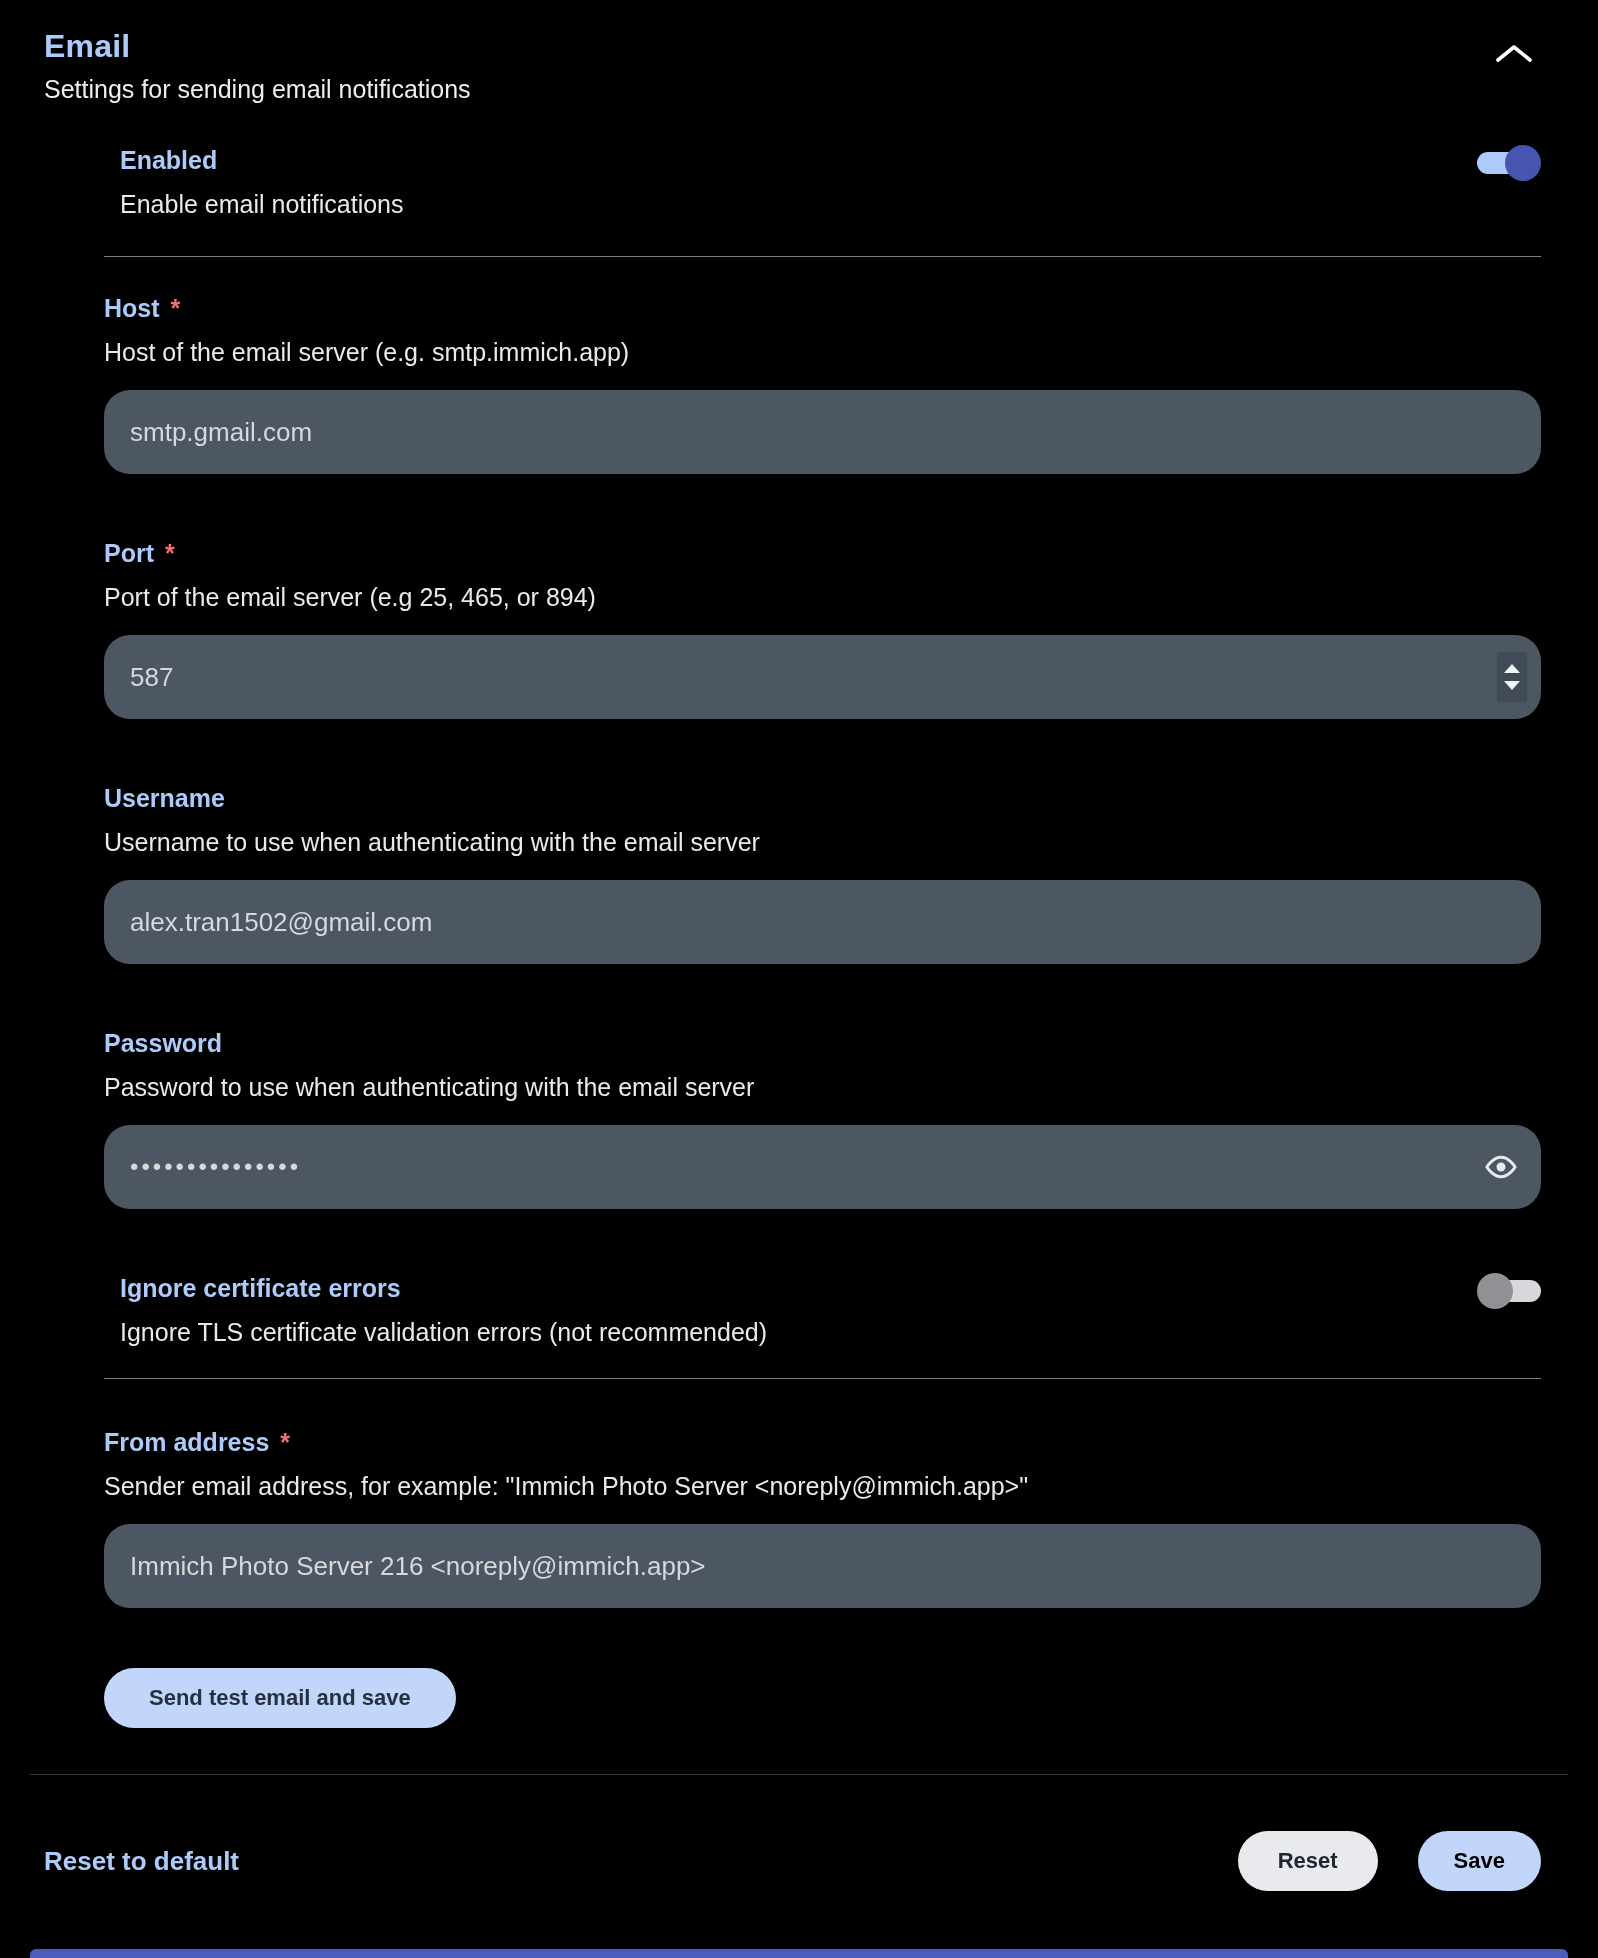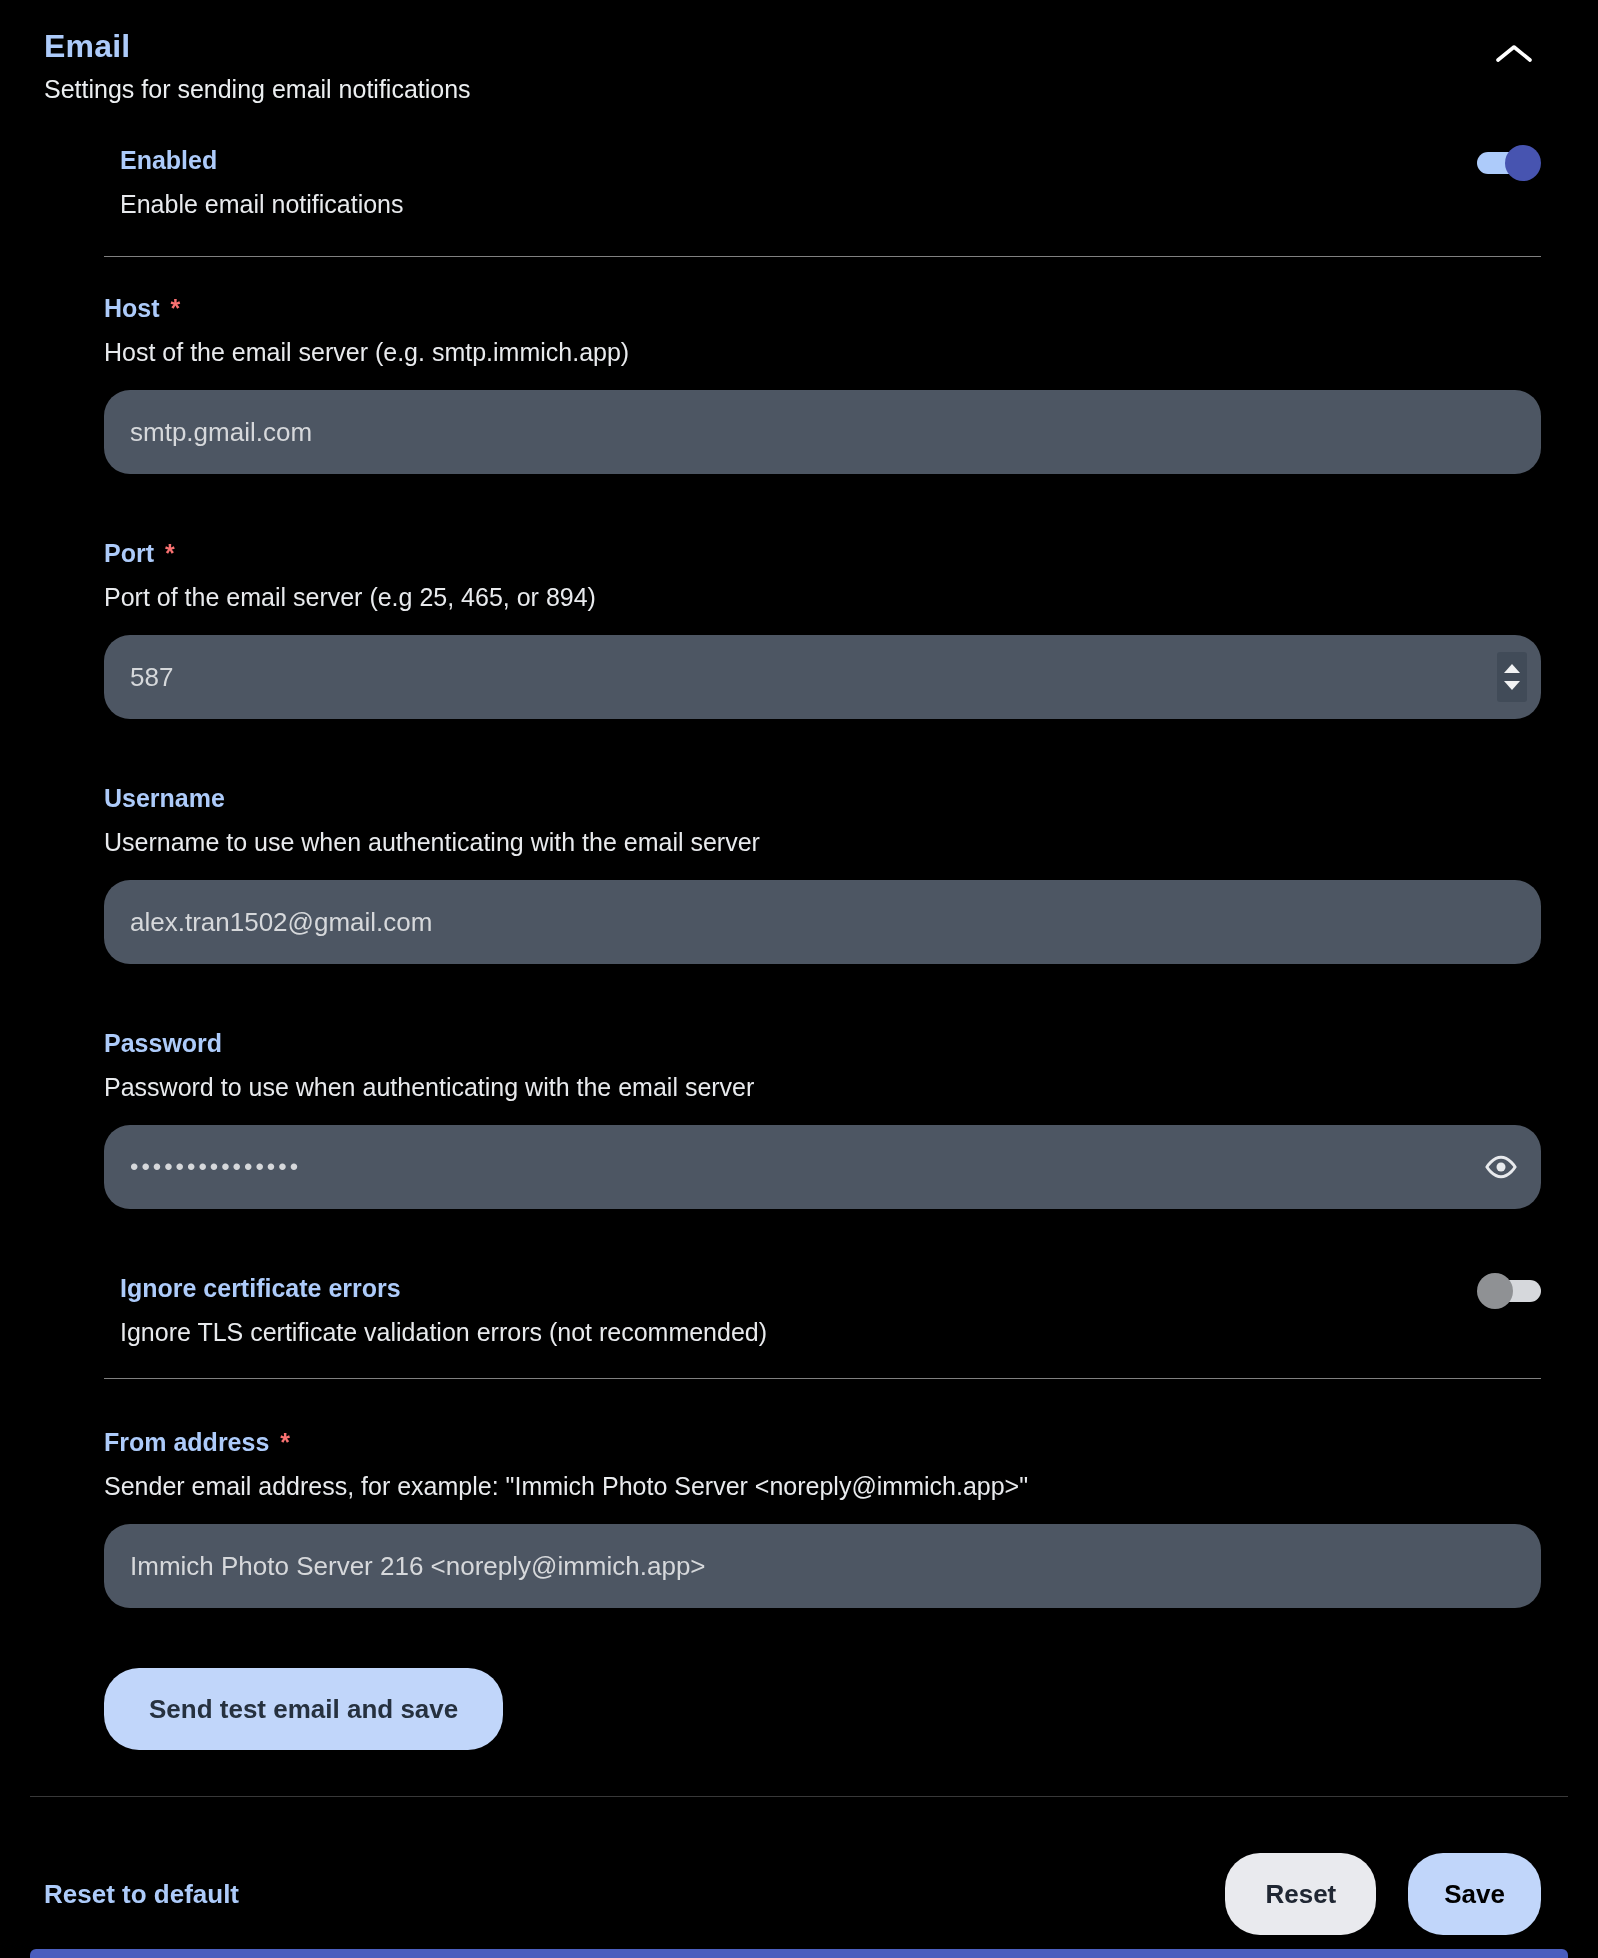--- a/index.html
+++ b/index.html
@@ -60,30 +60,30 @@
   
   .toggle { position:relative; width:64px; height:36px; cursor:pointer; flex-shrink:0; }
   .toggle .track { position:absolute; top:7px; width:48px; height:22px; border-radius:11px; }
   .toggle .knob  { position:absolute; top:0; width:36px; height:36px; border-radius:50%; }
   .toggle.on  .track { left:0;  background:#adcbfa; }
   .toggle.on  .knob  { right:0; background:#4754b0; }
   .toggle.off .track { right:0; background:#d6d8dc; }
   .toggle.off .knob  { left:0;  background:#8f9194; }
   
   .btn {
-    border:none; border-radius:35px; height:82px;
-    font-size:26px; font-weight:700; cursor:pointer;
+    border:none; border-radius:35px; height:60px;
+    font-size:22px; font-weight:700; cursor:pointer;
     font-family:"Liberation Sans","DejaVu Sans",sans-serif;
   }
   .btn-send { margin-top:60px; background:#c1d6fa; color:#26313f; padding:0 45px; }
   
   .footer-divider { border:none; border-top:1px solid rgba(255,255,255,0.22); margin:46px -27px 0 -14px; }
   .footer { margin-top:56px; display:flex; justify-content:space-between; align-items:center; }
   .reset-link { color:#adcbfa; font-size:26px; font-weight:700; text-decoration:none; cursor:pointer; }
-  .footer-buttons { display:flex; gap:32px; }
+  .footer-buttons { display:flex; gap:40px; }
   .btn-reset { background:#e9eaee; color:#202733; padding:0 40px; }
   .btn-save  { background:#c1d6fa; color:#000000; padding:0 36px; }
   .bottom-bar { position:absolute; left:30px; right:30px; bottom:0; height:9px; background:#4a5dbe; border-radius:6px 6px 0 0; }
 </style>
 </head>
 <body>
 
 <div class="page">
 
   <div class="header-row">

